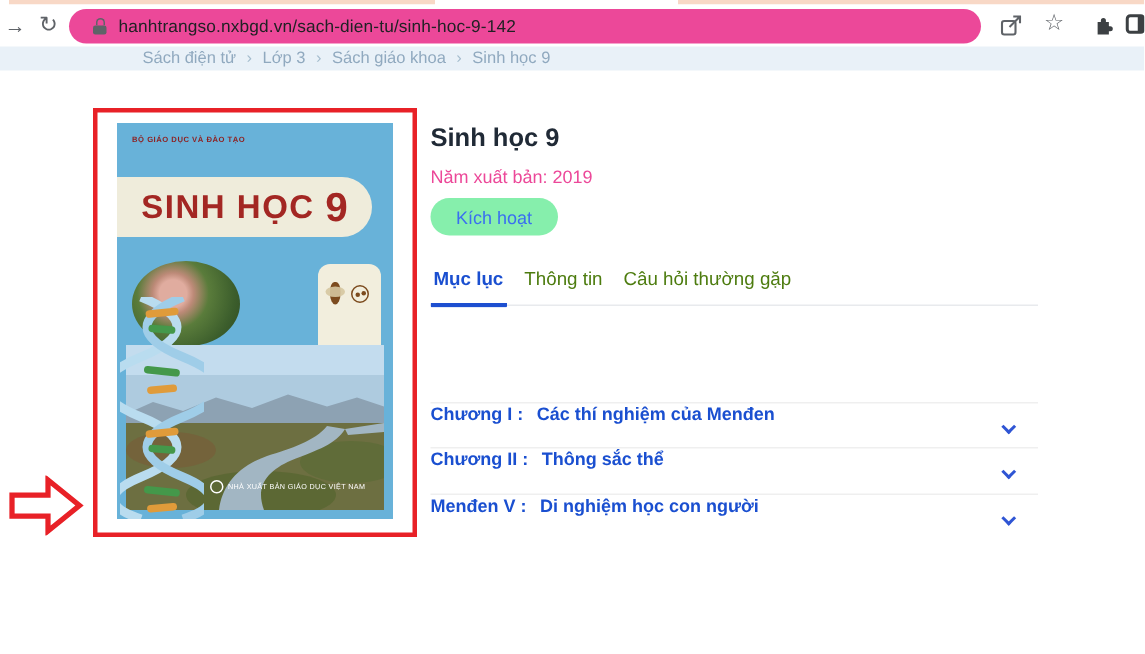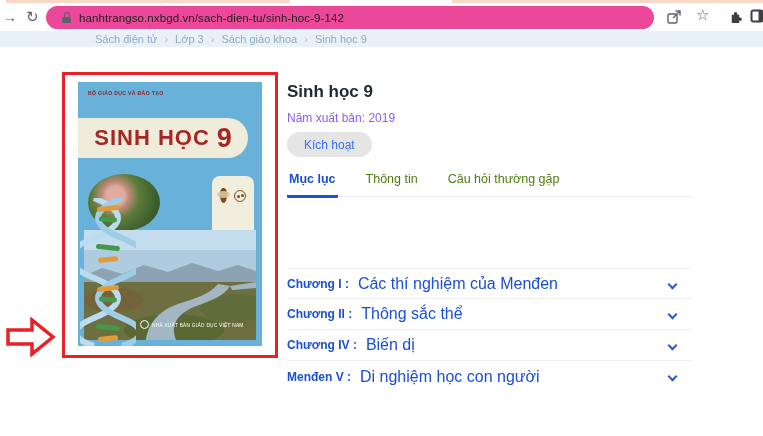--- a/index.html
+++ b/index.html
@@ -59,33 +59,33 @@
   .fly-circle i.a { left:2px; top:4px; } .fly-circle i.b { left:6px; top:3px; }
   .landscape { position:absolute; left:6px; top:148px; }
   .dna { position:absolute; left:2px; top:116px; }
   .publisher { position:absolute; left:62px; top:238px; display:flex; align-items:center; gap:3px; }
   .pub-logo { width:9px; height:9px; border:1px solid #fff; border-radius:50%; flex:0 0 auto; }
   .pub-name { font-size:6px; transform:scale(.8); transform-origin:left center; color:#fff; white-space:nowrap; letter-spacing:.3px; }
 
   
   .details { position:absolute; left:287px; top:72px; width:405px; height:352px; }
   .page-title { position:absolute; left:0; top:10px; font-size:17px; font-weight:bold; color:#202a36; }
-  .pub-year { position:absolute; left:0; top:39px; font-size:12px; color:#8b5cf6; }
-  .activate { position:absolute; left:0; top:60px; height:25px; padding:0 17px; background:#e5e5e5; color:#3a6ff0;
+  .pub-year { position:absolute; left:0; top:39px; font-size:12px; color:#ec4899; }
+  .activate { position:absolute; left:0; top:60px; height:25px; padding:0 17px; background:#86efac; color:#3a6ff0;
               font-size:12px; border:none; border-radius:14px; cursor:pointer; font-family:inherit; display:flex; align-items:center; }
-  .tabs { position:absolute; left:0; top:100px; width:405px; display:flex; gap:26px; border-bottom:1px solid #e8eaed; }
+  .tabs { position:absolute; left:0; top:107px; width:405px; display:flex; gap:10px; border-bottom:1px solid #e8eaed; }
   .tab { font-size:12.5px; color:#4d7c0f; padding:0 2px 9px 2px; cursor:pointer; font-weight:500; }
   .tab.active { color:#1a4fd0; font-weight:bold; border-bottom:3px solid #1d4fd0; border-radius:0 0 1px 1px; margin-bottom:-2px; }
   .section-head { position:absolute; left:0; top:171px; font-size:11.5px; font-weight:bold; color:#1a4fd0; letter-spacing:.2px; }
   .toc { position:absolute; left:0; top:196px; width:405px; }
-  .toc-row { position:relative; height:31px; border-bottom:1px solid #efefef; display:flex; align-items:center; cursor:pointer; }
+  .toc-row { position:relative; height:31px; border-bottom:1px solid #efefef; display:flex; cursor:pointer; }
   .toc-row:first-child { border-top:1px solid #efefef; }
   .toc-row:last-child { border-bottom:none; }
   .toc-prefix { font-size:12px; font-weight:bold; color:#1a4fd0; }
-  .toc-title { font-size:16px; font-weight:normal; color:#1a4fd0; margin-left:9px; }
+  .toc-title { font-size:12px; font-weight:bold; color:#1a4fd0; margin-left:9px; }
   .chev { position:absolute; right:16px; top:12px; width:7px; height:7px; border-right:2px solid #2f55d4;
           border-bottom:2px solid #2f55d4; transform:rotate(45deg); }
 
   
   .taskbar { position:absolute; left:0; top:440px; width:763px; height:20px; background:#f4f2f0; border-top:1px solid #e5e3e0;font-weight:bold; }
   .tb-blob { position:absolute; top:2px; width:9px; height:9px; border-radius:2px; opacity:.45; cursor:pointer; }
   .blob1 { left:142px; background:#d9655a; }
   .blob2 { left:170px; background:#6b7280; }
   .tb-search { position:absolute; left:196px; top:1px; width:62px; height:10px; background:#fdfdfd; border:1px solid #e3e1de; border-radius:2px; cursor:pointer; }
   .blob3 { left:240px; background:#7aa7d9; }
@@ -221,25 +221,20 @@
         <span class="toc-prefix">Chương I :</span>
         <span class="toc-title">Các thí nghiệm của Menđen</span>
         <span class="chev"></span>
       </div>
       <div class="toc-row">
         <span class="toc-prefix">Chương II :</span>
         <span class="toc-title">Thông sắc thể</span>
         <span class="chev"></span>
       </div>
       <div class="toc-row">
-        <span class="toc-prefix">Chương IV :</span>
-        <span class="toc-title">Biến dị</span>
-        <span class="chev"></span>
-      </div>
-      <div class="toc-row">
         <span class="toc-prefix">Menđen V :</span>
         <span class="toc-title">Di nghiệm học con người</span>
         <span class="chev"></span>
       </div>
     </div>
   </div>
 
   <div class="taskbar">
     <span class="tb-blob blob1"></span>
     <span class="tb-blob blob2"></span>

